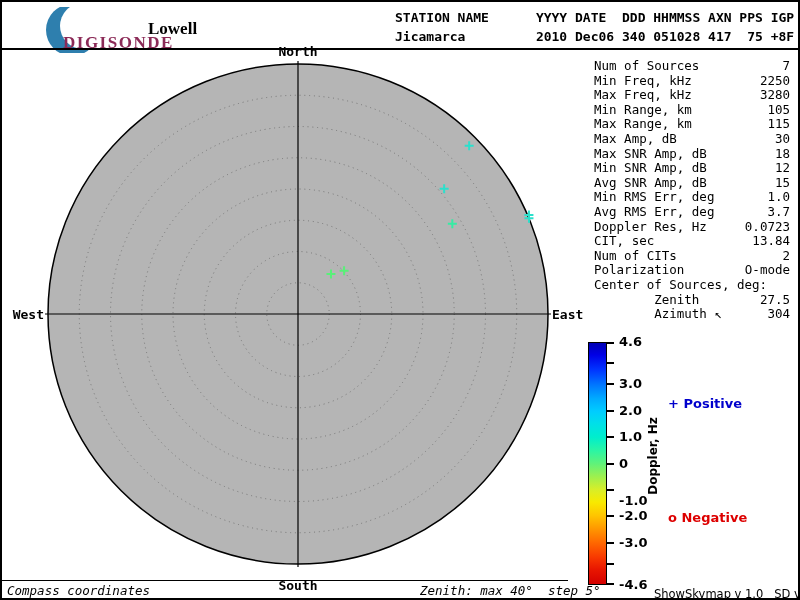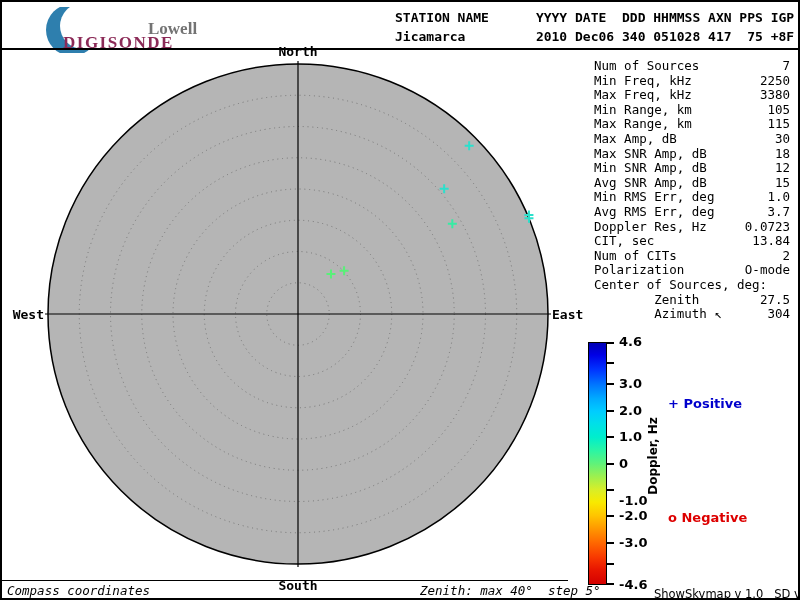--- a/index.html
+++ b/index.html
@@ -5,21 +5,21 @@
   html,body{margin:0;padding:0;background:#fff;}
   .app{position:relative;width:800px;height:600px;background:#ffffff;border:2px solid #000;
        box-sizing:border-box;overflow:hidden;color:#000;
        font-family:"DejaVu Sans Mono",monospace;}
   
   .hdr{position:absolute;left:393px;top:6px;font-weight:bold;font-size:13px;line-height:19px;white-space:pre;}
   .hdr-rule{position:absolute;left:0;top:46px;width:100%;height:0;border-top:2px solid #000;}
   
   .logo-svg{position:absolute;left:36px;top:5px;}
   .logo-lowell{position:absolute;left:146px;top:17px;font-family:"Liberation Serif",serif;
-               font-weight:bold;font-size:17px;color:#737373;}
+               font-weight:bold;font-size:17px;color:#000000;}
   .logo-digisonde{position:absolute;left:61px;top:31px;font-family:"Liberation Serif",serif;
                font-weight:bold;font-size:17px;letter-spacing:1.5px;color:#8b2a57;}
   
   .compass{position:absolute;font-weight:bold;font-size:13px;}
   .c-north{left:270px;top:42px;width:52px;text-align:center;}
   .c-south{left:270px;top:562px;width:52px;text-align:center;margin-top:14px;}
   .c-west{left:2px;top:305px;width:40px;text-align:right;}
   .c-east{left:550px;top:305px;width:44px;}
   
   .skymap{position:absolute;left:40px;top:56px;}
@@ -100,21 +100,21 @@
       <div class="stat-row">
         <span>Num of Sources</span>
         <span>7</span>
       </div>
       <div class="stat-row">
         <span>Min Freq, kHz</span>
         <span>2250</span>
       </div>
       <div class="stat-row">
         <span>Max Freq, kHz</span>
-        <span>3380</span>
+        <span>3280</span>
       </div>
       <div class="stat-row">
         <span>Min Range, km</span>
         <span>105</span>
       </div>
       <div class="stat-row">
         <span>Max Range, km</span>
         <span>115</span>
       </div>
       <div class="stat-row">

